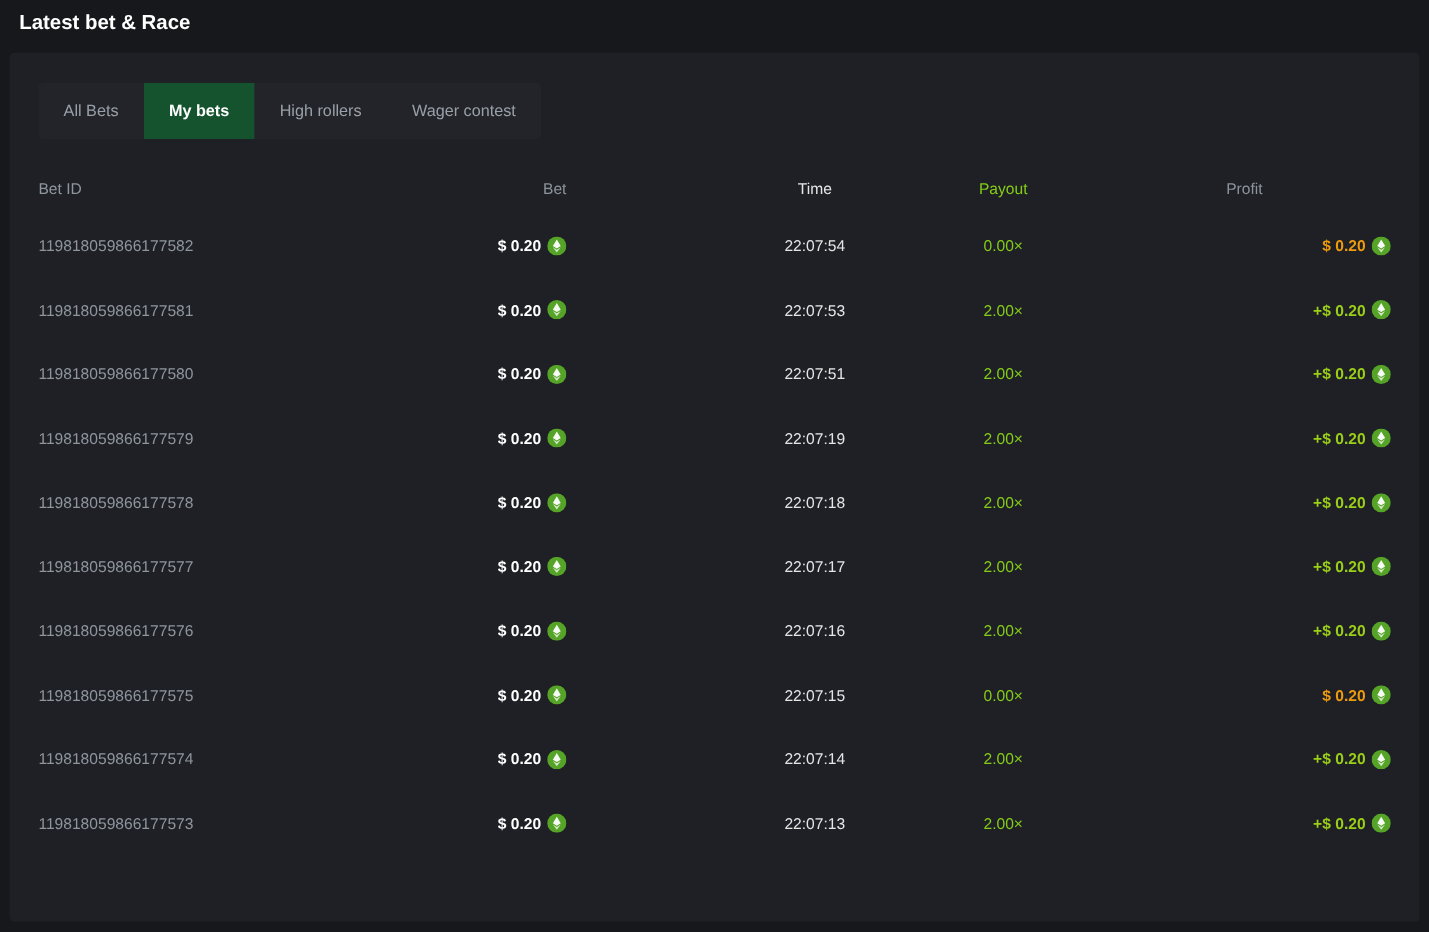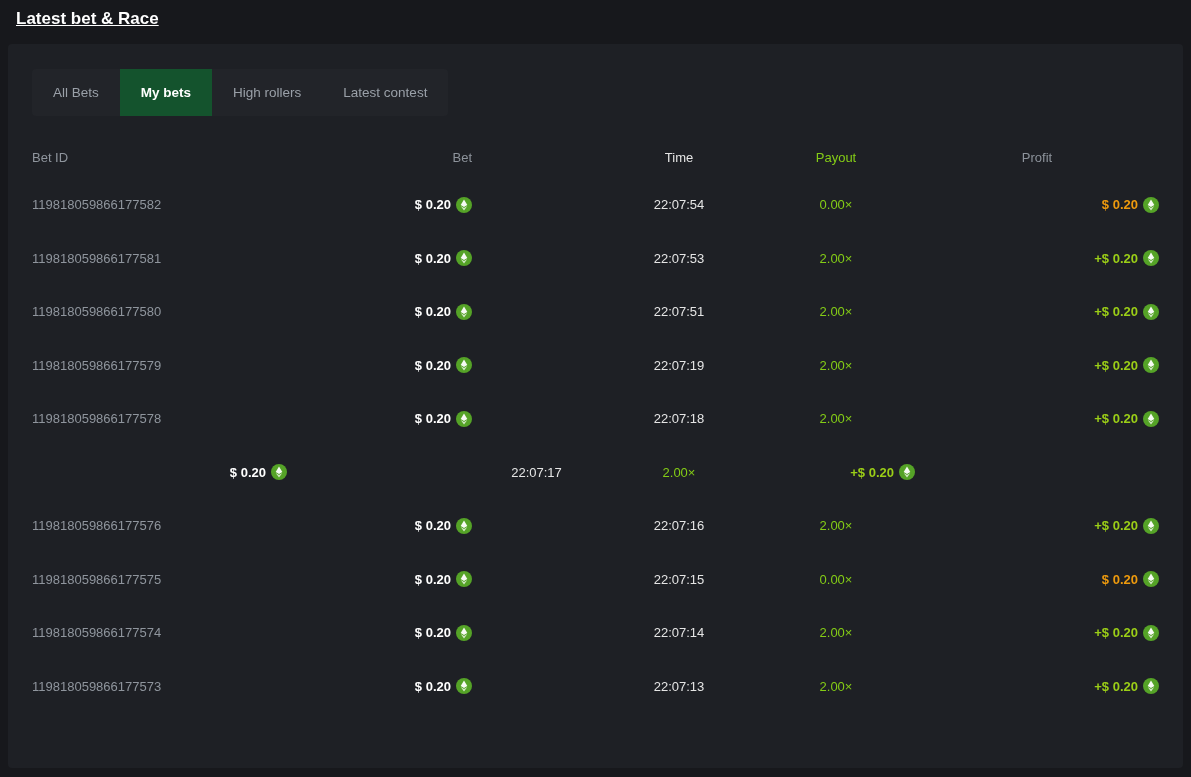--- a/index.html
+++ b/index.html
@@ -4,21 +4,21 @@
 <style>
   * { box-sizing: border-box; }
   html,body { margin:0; padding:0; }
   body {
     width:1191px; height:777px; overflow:hidden;
     background:#17181c;
     font-family:"Liberation Sans", sans-serif;
     -webkit-font-smoothing:antialiased;
   }
   .titlebar { padding:9px 16px 8px; }
-  .page-title { color:#ffffff; font-size:17px; font-weight:700;text-decoration:underline; }
+  .page-title { color:#ffffff; font-size:17px; font-weight:700; }
 
   .panel {
     margin:7px 8px 8px;
     height:724px;
     background:#1e2025;
     border-radius:4px;
     padding-top:25px;
   }
 
   .tabs {
@@ -82,21 +82,21 @@
 <div class="titlebar">
   <span class="page-title">Latest bet &amp; Race</span>
 </div>
 
 <div class="panel">
 
   <div class="tabs">
     <button class="tab">All Bets</button>
     <button class="tab active">My bets</button>
     <button class="tab">High rollers</button>
-    <button class="tab">Latest contest</button>
+    <button class="tab">Wager contest</button>
   </div>
 
   <div class="grid-row thead">
     <div class="c-id">Bet ID</div>
     <div class="h-bet">Bet</div>
     <div></div>
     <div class="c-time">Time</div>
     <div class="c-payout">Payout</div>
     <div class="h-profit">Profit</div>
   </div>
@@ -231,20 +231,21 @@
         <svg viewBox="0 0 16 16">
               <circle cx="8" cy="8" r="8" fill="#55a327"></circle>
               <path d="M8 2.6 L11.3 8.1 L8 10.1 L4.7 8.1 Z" fill="#ffffff" opacity="0.95"></path>
               <path d="M8 11.1 L11.3 9.1 L8 13.5 L4.7 9.1 Z" fill="#ffffff" opacity="0.75"></path>
             </svg>
       </span>
     </div>
   </div>
 
   <div class="grid-row trow">
+    <div class="c-id"><span>119818059866177577</span></div>
     <div class="c-bet">
       <span>$ 0.20</span>
       <span class="coin">
         <svg viewBox="0 0 16 16">
               <circle cx="8" cy="8" r="8" fill="#55a327"></circle>
               <path d="M8 2.6 L11.3 8.1 L8 10.1 L4.7 8.1 Z" fill="#ffffff" opacity="0.95"></path>
               <path d="M8 11.1 L11.3 9.1 L8 13.5 L4.7 9.1 Z" fill="#ffffff" opacity="0.75"></path>
             </svg>
       </span>
     </div>

